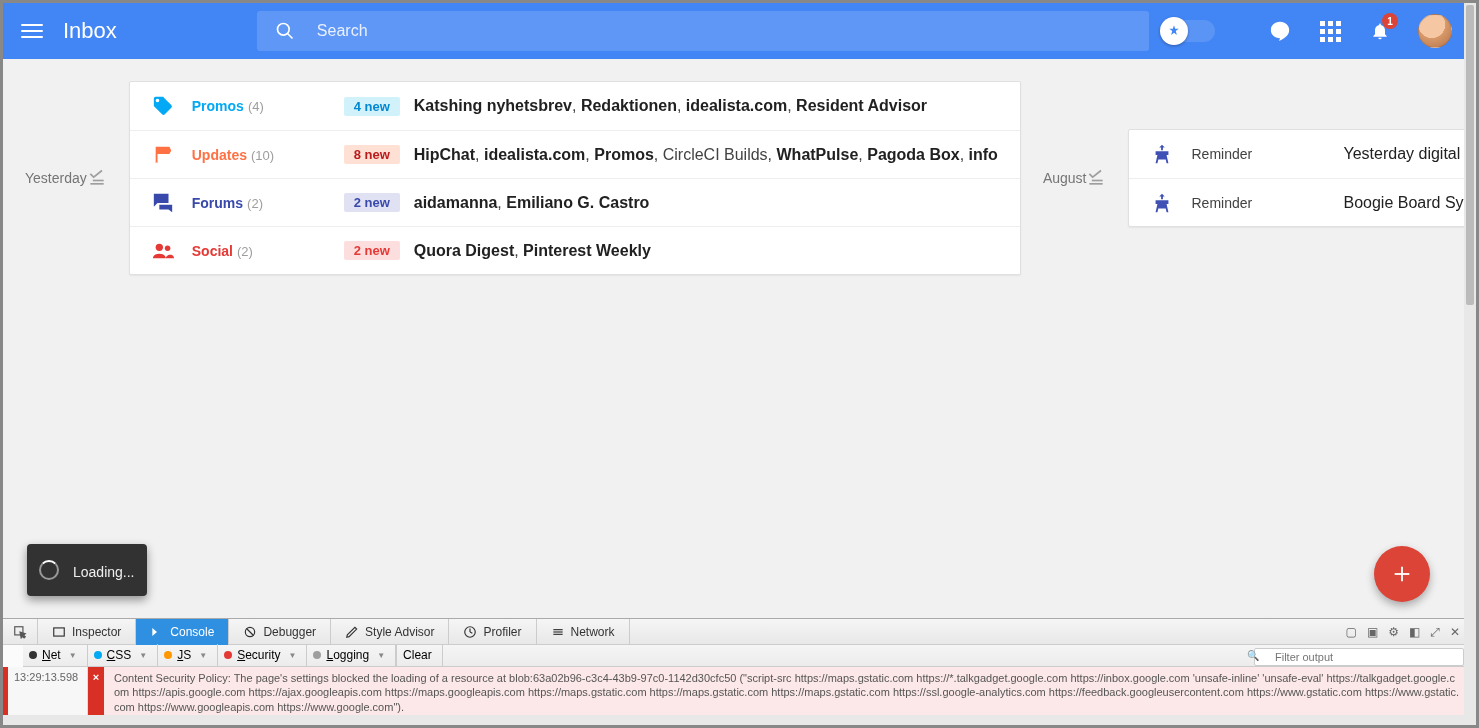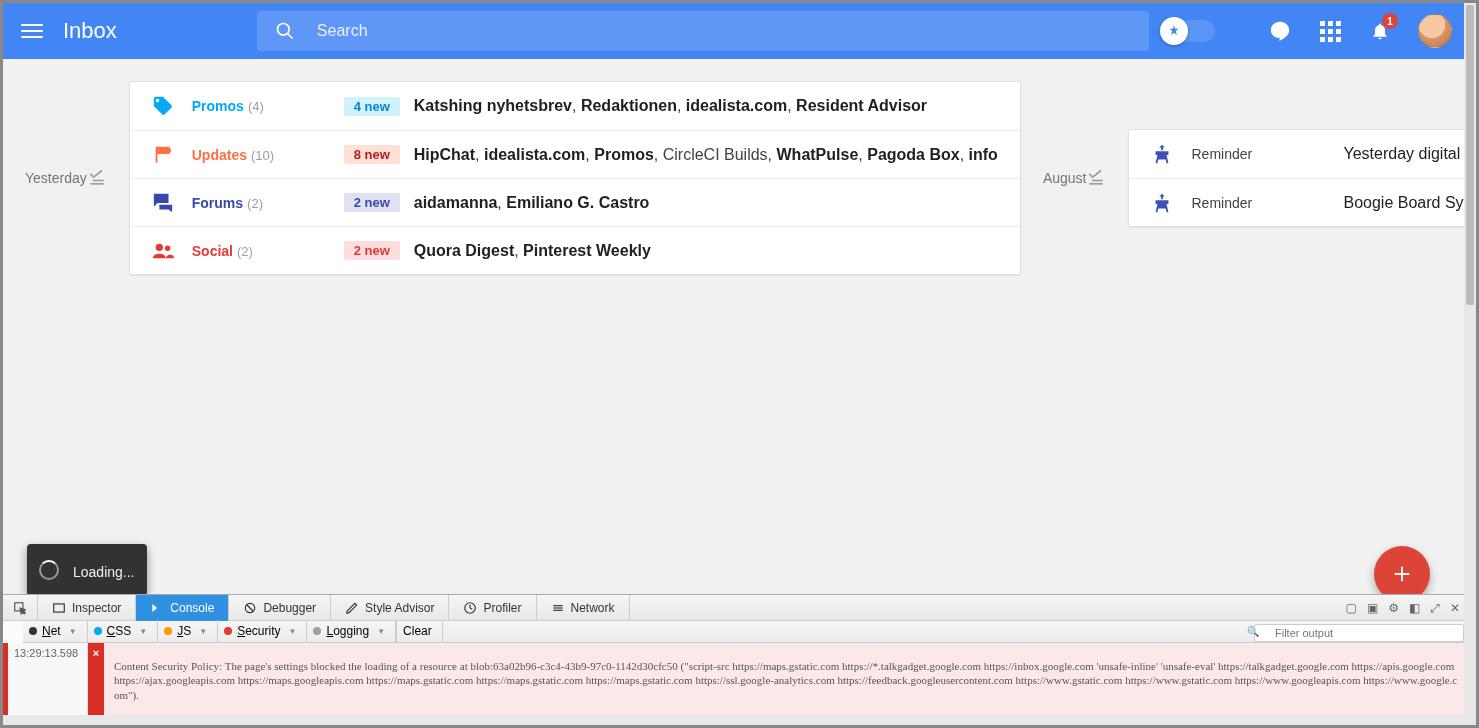--- a/index.html
+++ b/index.html
@@ -71,21 +71,21 @@
 .chip .dot { width:8px; height:8px; border-radius:50%; }
 .chip .tri { color:#888; font-size:8px; margin-left:3px; }
 .chip u { text-decoration:underline; }
 .filter-out { margin-left:auto; margin-right:6px;padding-left:12px; }
 .filter-out input { width:210px; border:1px solid #ccc; border-radius:2px; padding:2px 6px 2px 20px; font-size:11px; background:#fff; }
 .filterwrap { position:relative; }
 .filterwrap::before { content:"🔍"; position:absolute; left:5px; top:2px; font-size:10px; color:#999; }
 .console-row { display:flex; background:#fce8e8; border-left:5px solid #d93025; min-height:50px; font-family:"Courier New",monospace; font-size:11px; color:#555; }
 .cr-time { width:80px; flex:none; background:#f7f7f7; border-right:1px solid #ddd; padding:4px 6px; color:#666; }
 .cr-x { width:16px; flex:none; background:#d93025; color:#fff; text-align:center; padding-top:4px; font-weight:bold; cursor:pointer; }
-.cr-msg { flex:1; padding:16px 10px; line-height:1.3; word-break:break-all;font-family:Liberation Serif, serif; }
+.cr-msg { flex:1; padding:4px 10px; line-height:1.3; word-break:break-all; }
 
 svg { display:block; }
 </style>
 </head>
 <body>
 
 <div class="viewport">
 
   <div class="header">
     <div class="menu-icon">

